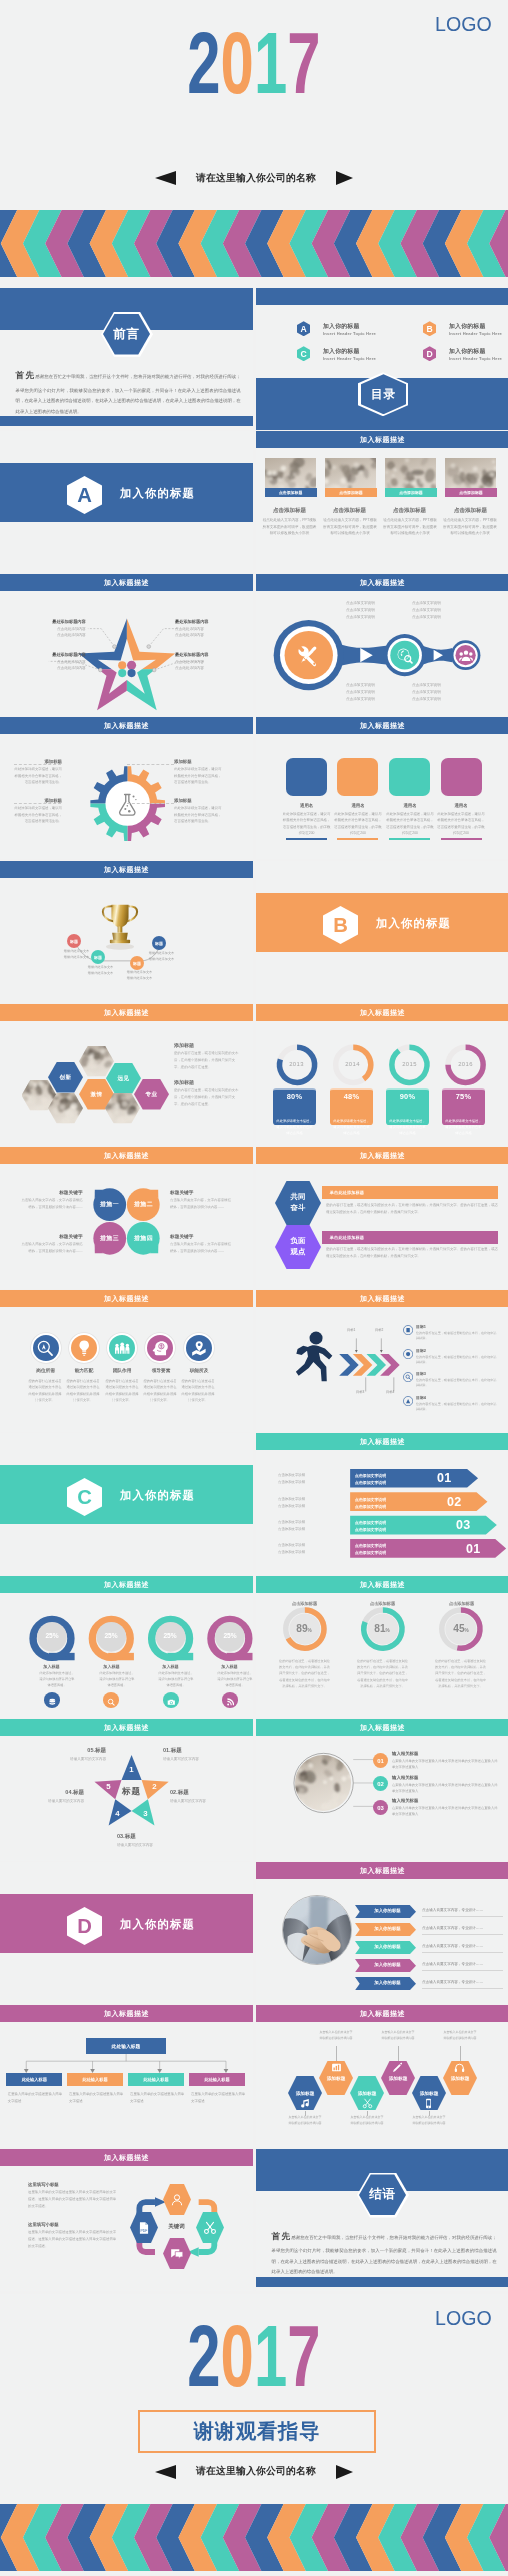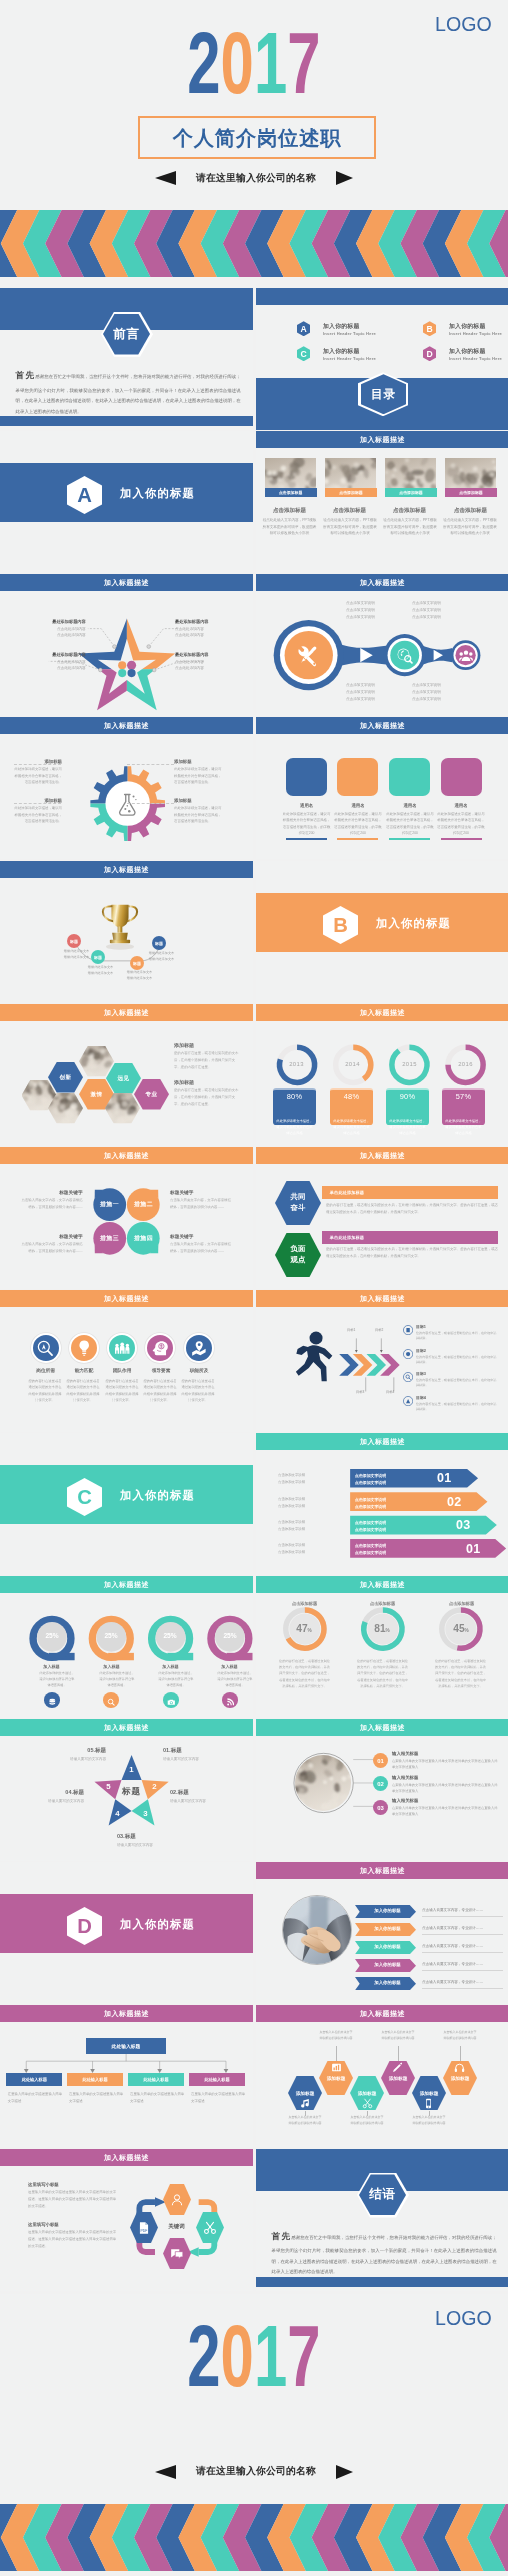--- a/index.html
+++ b/index.html
@@ -91,21 +91,21 @@
 .tcirc{position:absolute;width:14px;height:14px;border-radius:50%;display:flex;align-items:center;
   justify-content:center;color:#fff;font-size:3.9px;font-weight:bold;}
 .tbody{position:absolute;width:39px;text-align:center;font-size:3.2px;color:#9e9e9e;line-height:1.8;}
 .hexc{position:absolute;overflow:hidden;clip-path:polygon(25% 0,75% 0,100% 50%,75% 100%,25% 100%,0 50%);}
 .hexl{display:flex;align-items:center;justify-content:center;color:#fff;font-size:5.5px;font-weight:bold;letter-spacing:0.4px;}
 .hxn{position:absolute;width:66px;}
 .hxn-t{font-size:5px;color:#6b6b6b;font-weight:bold;margin-bottom:2.3px;}
 .hxn-b{font-size:3.4px;color:#a5a5a5;line-height:1.95;}
 .dyr{position:absolute;top:57px;width:31px;text-align:center;font-size:5.9px;color:#a7a7a7;letter-spacing:0.4px;}
 .dcard{position:absolute;top:84px;width:43px;height:37px;border-radius:3.1px;color:#fff;padding:2.3px 3.1px 0;border-top:2px solid rgba(255,255,255,.55);}
-.dpct{font-size:7.4px;font-weight:normal;text-align:center;margin-bottom:18px;letter-spacing:0.2px;}
+.dpct{font-size:7.4px;font-weight:bold;text-align:center;margin-bottom:18px;letter-spacing:0.2px;}
 .dbody{font-size:3.3px;line-height:1.75;text-align:center;}
 .pet{position:absolute;display:flex;align-items:center;justify-content:center;color:#fff;font-size:5.9px;font-weight:bold;letter-spacing:0.4px;}
 .petn{position:absolute;width:63px;}
 .petn-t{font-size:4.7px;color:#656565;font-weight:bold;margin-bottom:2.3px;}
 .petn-b{font-size:3.4px;color:#a5a5a5;line-height:1.9;}
 .vhex{position:absolute;left:19px;width:46px;height:44px;clip-path:polygon(25% 0,75% 0,100% 50%,75% 100%,25% 100%,0 50%);
   display:flex;align-items:center;justify-content:center;color:#fff;font-size:7.4px;font-weight:bold;text-align:center;line-height:1.45;}
 .vhex span{display:block;width:20.3px;}
 .vbar{position:absolute;left:66px;right:11px;height:13.3px;display:flex;align-items:center;padding-left:7.8px;
   color:#fff;font-size:4.1px;font-weight:bold;letter-spacing:0.2px;}
@@ -171,23 +171,20 @@
 </style>
 </head>
 <body>
 
 <div class="deck">
 
 <div class="cover">
   <div class="logo">LOGO</div>
   <div class="yr"><span class="yrinner">
     <span class="d0">2</span><span class="d1">0</span><span class="d2">1</span><span class="d3">7</span></span>
-  </div>
-  <div class="titlebox">
-    <span>个人简介岗位述职</span>
   </div>
   <div class="compline">
     <span>
           <svg width="21" height="14" viewBox="0 0 27 18">
             <polygon points="27,0 27,18 0,9" fill="#1a1a1a"></polygon>
           </svg>
         </span>
     <span class="txt">请在这里输入你公司的名称</span>
     <span>
           <svg width="17" height="14" viewBox="0 0 22 18">
@@ -947,21 +944,21 @@
           <div class="dpct">48%</div>
           <div class="dbody">此处添加详细文本描述，建议与标题相关并符合整体语言风格</div>
         </div>
         <div class="dyr" style="left:138px">2015</div>
         <div class="dcard" style="left:130px;background:#4acdb9">
           <div class="dpct">90%</div>
           <div class="dbody">此处添加详细文本描述，建议与标题相关并符合整体语言风格</div>
         </div>
         <div class="dyr" style="left:194px">2016</div>
         <div class="dcard" style="left:186px;background:#b8609b">
-          <div class="dpct">57%</div>
+          <div class="dpct">75%</div>
           <div class="dbody">此处添加详细文本描述，建议与标题相关并符合整体语言风格</div>
         </div>
       </div>
       <div class="half hl" style="top:869px">
         <div class="hdr corange">
           <span>加入标题描述</span>
         </div>
         <svg class="absfill" width="253" height="142" viewBox="0 0 323 182">
           <circle cx="140" cy="74" r="21" fill="#3a68a4"></circle>
           <path d="M131.8,54.7 L120.9,54.9 L120.7,65.8 Z" fill="#3a68a4"></path>
@@ -1005,21 +1002,21 @@
         <div class="hdr corange">
           <span>加入标题描述</span>
         </div>
         <div class="vhex" style="top:34px;background:#3a68a4">
           <span>共同奋斗</span>
         </div>
         <div class="vbar" style="top:39px;background:#f59f5c">
           <span>单击此处添加标题</span>
         </div>
         <div class="vbody" style="top:55px">您的内容打在这里，或者通过复制您的文本后，在此框中选择粘贴，并选择只保留文字。您的内容打在这里，或者通过复制您的文本后，在此框中选择粘贴，并选择只保留文字。</div>
-        <div class="vhex" style="top:86px;background:#15803d">
+        <div class="vhex" style="top:78px;background:#8b5cf6">
           <span>负面观点</span>
         </div>
         <div class="vbar" style="top:84px;background:#b8609b">
           <span>单击此处添加标题</span>
         </div>
         <div class="vbody" style="top:99px">您的内容打在这里，或者通过复制您的文本后，在此框中选择粘贴，并选择只保留文字。您的内容打在这里，或者通过复制您的文本后，在此框中选择粘贴，并选择只保留文字。</div>
       </div>
       <div class="half hl" style="top:1012px">
         <div class="hdr corange">
           <span>加入标题描述</span>
@@ -1255,21 +1252,21 @@
           <path d="M62.00,43.50 A24.50,24.50 0 1 1 40.53,79.80" fill="none" stroke="#f59f5c" stroke-width="7"></path>
           <circle cx="62" cy="68" r="20" fill="#e6e6e6"></circle>
           <circle cx="162" cy="68" r="24.50" fill="none" stroke="#dedede" stroke-width="7"></circle>
           <path d="M162.00,43.50 A24.50,24.50 0 1 1 139.22,58.98" fill="none" stroke="#4acdb9" stroke-width="7"></path>
           <circle cx="162" cy="68" r="20" fill="#e6e6e6"></circle>
           <circle cx="262" cy="68" r="24.50" fill="none" stroke="#dedede" stroke-width="7"></circle>
           <path d="M262.00,43.50 A24.50,24.50 0 1 1 257.41,92.07" fill="none" stroke="#b8609b" stroke-width="7"></path>
           <circle cx="262" cy="68" r="20" fill="#e6e6e6"></circle>
         </svg>
         <div class="d3t" style="left:21px">点击添加标题</div>
-        <div class="d3p" style="left:31px"><span class="d3n">47</span><span class="d3s">%</span></div>
+        <div class="d3p" style="left:31px"><span class="d3n">89</span><span class="d3s">%</span></div>
         <div class="d3b" style="left:22px">您的内容打在这里，或者通过复制您的文本后，在此框中选择粘贴，并选择只保留文字。您的内容打在这里，或者通过复制您的文本后，在此框中选择粘贴，并选择只保留文字。</div>
         <div class="d3t" style="left:99px">点击添加标题</div>
         <div class="d3p" style="left:109px"><span class="d3n">81</span><span class="d3s">%</span></div>
         <div class="d3b" style="left:100px">您的内容打在这里，或者通过复制您的文本后，在此框中选择粘贴，并选择只保留文字。您的内容打在这里，或者通过复制您的文本后，在此框中选择粘贴，并选择只保留文字。</div>
         <div class="d3t" style="left:178px">点击添加标题</div>
         <div class="d3p" style="left:188px"><span class="d3n">45</span><span class="d3s">%</span></div>
         <div class="d3b" style="left:178px">您的内容打在这里，或者通过复制您的文本后，在此框中选择粘贴，并选择只保留文字。您的内容打在这里，或者通过复制您的文本后，在此框中选择粘贴，并选择只保留文字。</div>
       </div>
       <div class="half hl" style="top:1441px">
         <div class="hdr cteal">
@@ -1614,20 +1611,23 @@
           <span>结语</span>
         </div>
         <div class="pf-body"><b>首先</b><span>感谢您在百忙之中审阅我，当您打开这个文件时，您将开始对我的能力进行评估，对我的经历进行阅读；希望您关闭这个幻灯片时，我能够契合您的要求，加入一个新的家庭，共同奋斗！在此录入上述图表的综合描述说明，在此录入上述图表的综合描述说明，在此录入上述图表的综合描述说明，在此录入上述图表的综合描述说明，在此录入上述图表的综合描述说明。</span></div>
       </div>
 </div>
 
 <div class="cover endslide">
   <div class="logo">LOGO</div>
   <div class="yr"><span class="yrinner">
     <span class="d0">2</span><span class="d1">0</span><span class="d2">1</span><span class="d3">7</span></span>
+  </div>
+  <div class="titlebox">
+    <span>谢谢观看指导</span>
   </div>
   <div class="compline">
     <span>
           <svg width="21" height="14" viewBox="0 0 27 18">
             <polygon points="27,0 27,18 0,9" fill="#1a1a1a"></polygon>
           </svg>
         </span>
     <span class="txt">请在这里输入你公司的名称</span>
     <span>
           <svg width="17" height="14" viewBox="0 0 22 18">

